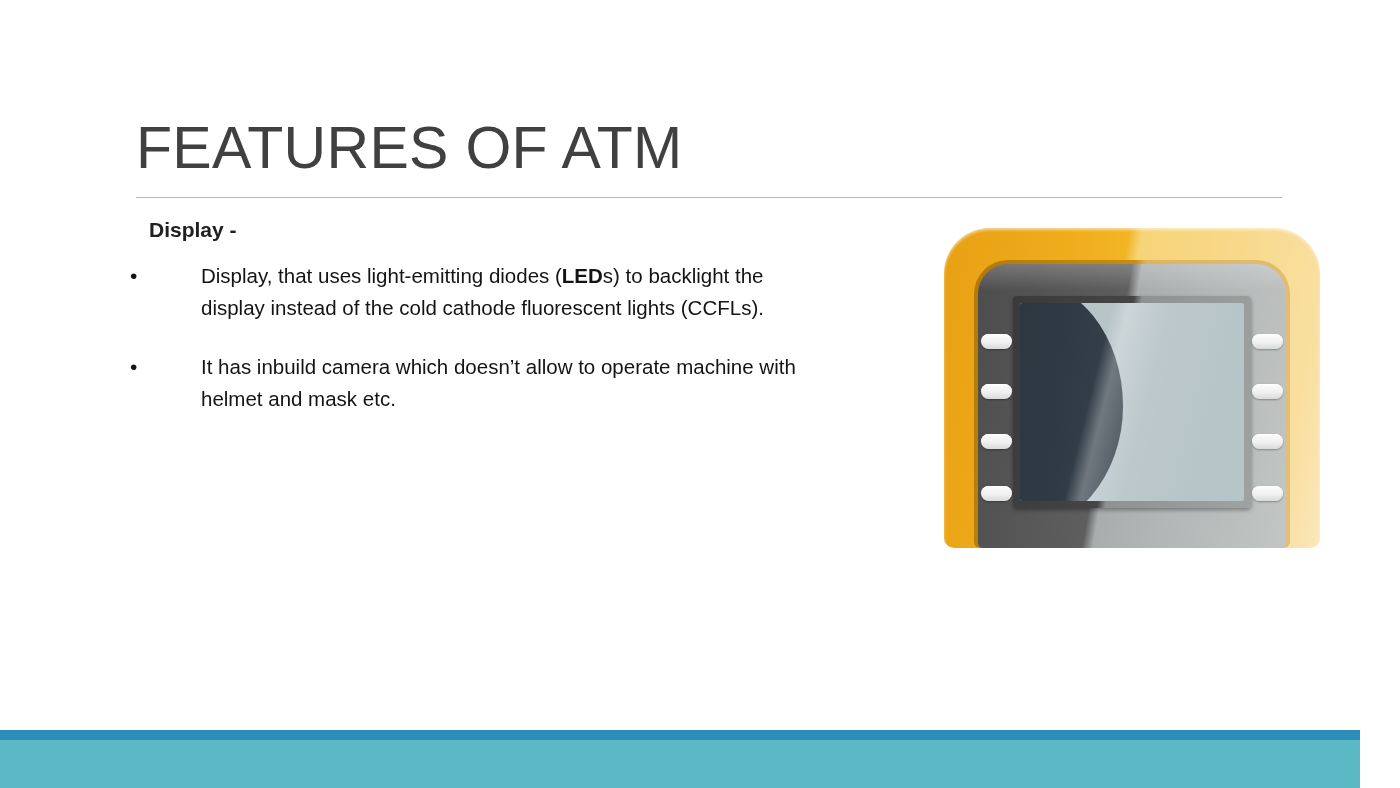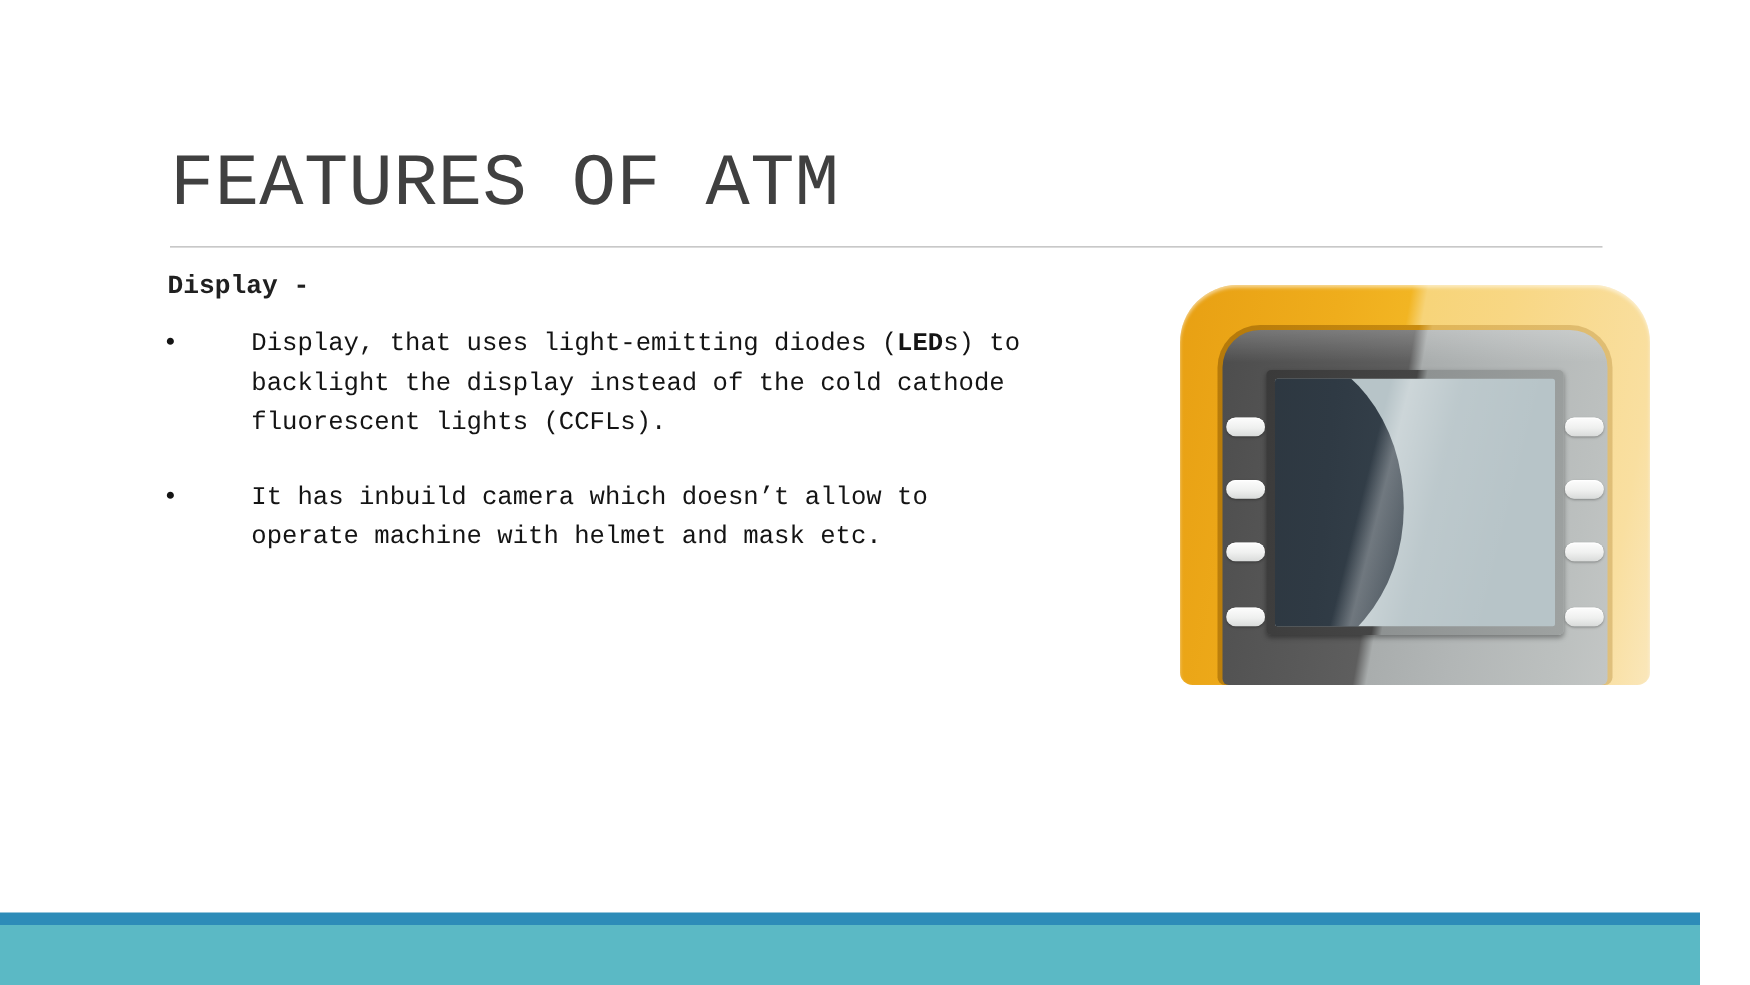--- a/index.html
+++ b/index.html
@@ -7,21 +7,21 @@
     margin: 0;
     padding: 0;
     background: #ffffff;
   }
   #slide {
     position: relative;
     width: 1360px;
     height: 788px;
     overflow: hidden;
     background: #ffffff;
-    font-family: Liberation Mono, monospace;
+    font-family: Liberation Sans, sans-serif;
   }
 
   
   #slide-title {
     position: absolute;
     left: 136px;
     top: 113px;
     font-size: 59px;
     line-height: 70px;
     font-weight: 300;
@@ -43,21 +43,21 @@
     position: absolute;
     left: 130px;
     top: 216px;
     width: 700px;
     color: #141414;
   }
   #subhead {
     font-size: 21px;
     font-weight: bold;
     line-height: 28px;
-    margin: 0 0 16px 4px;
+    margin: 0 0 16px 19px;
     color: #202020;
   }
   .bullet-row {
     display: flex;
     align-items: flex-start;
     margin-bottom: 28px;
   }
   .bullet-dot {
     width: 33px;
     flex: 0 0 33px;

